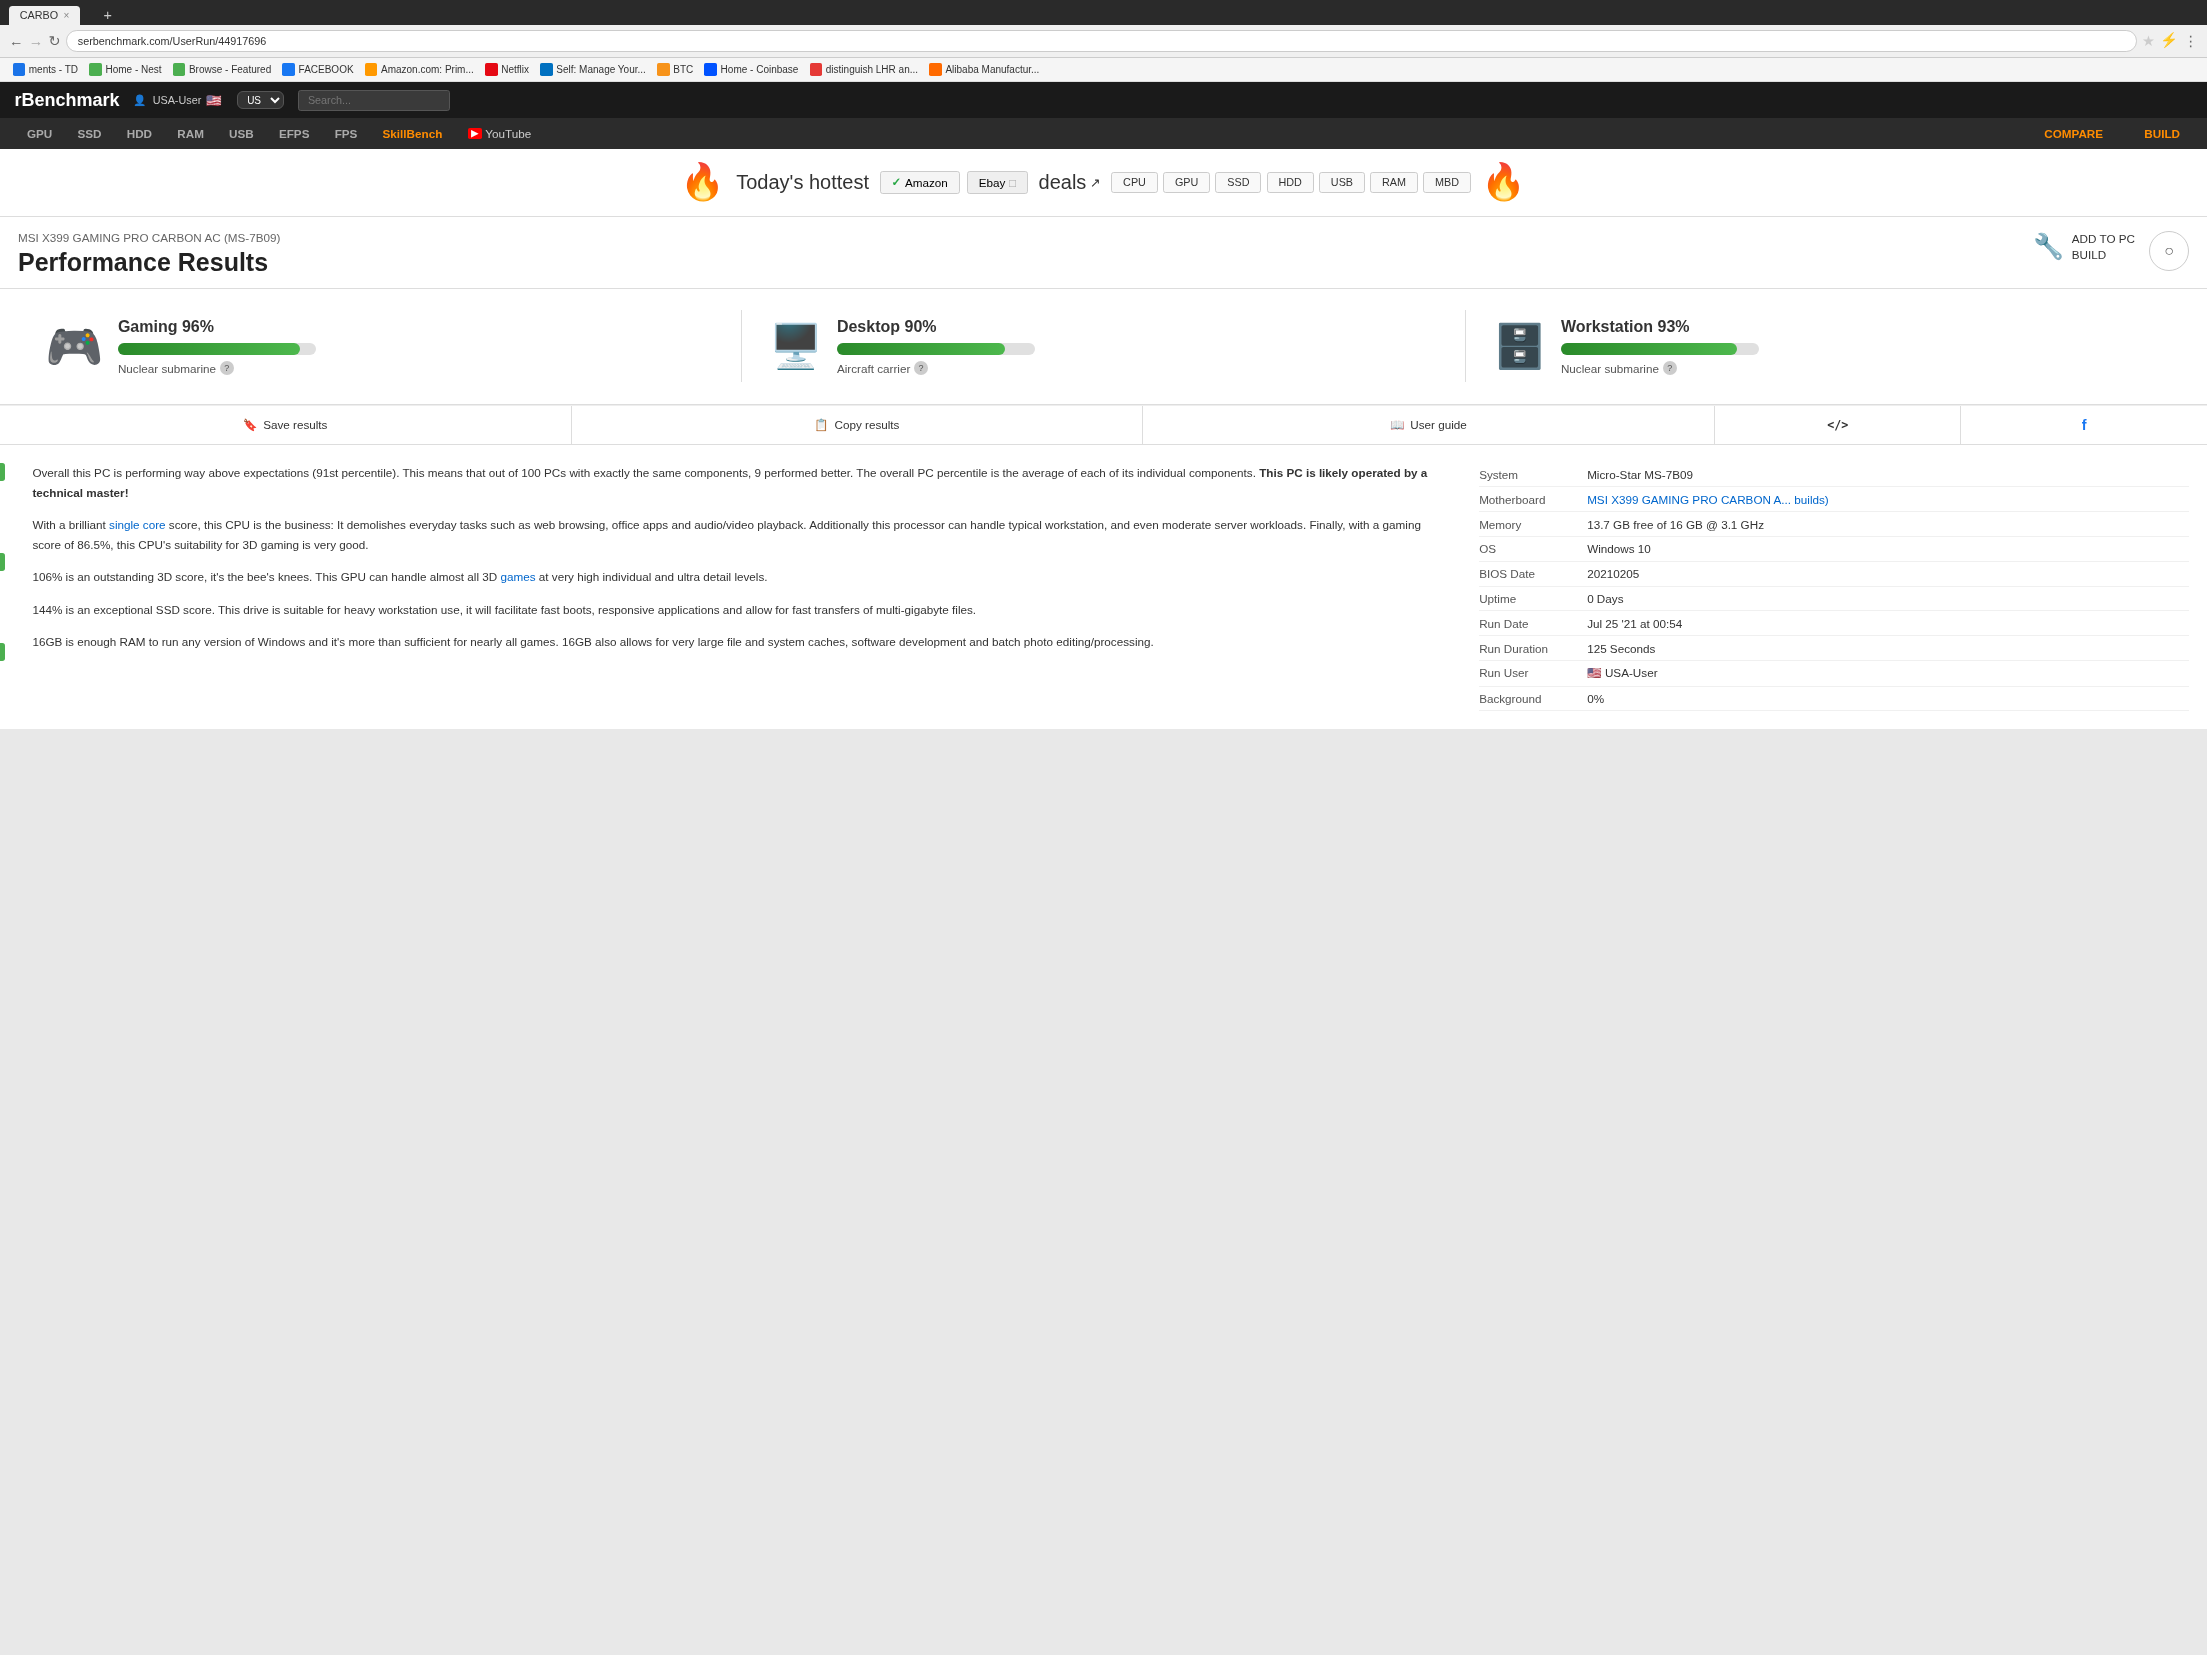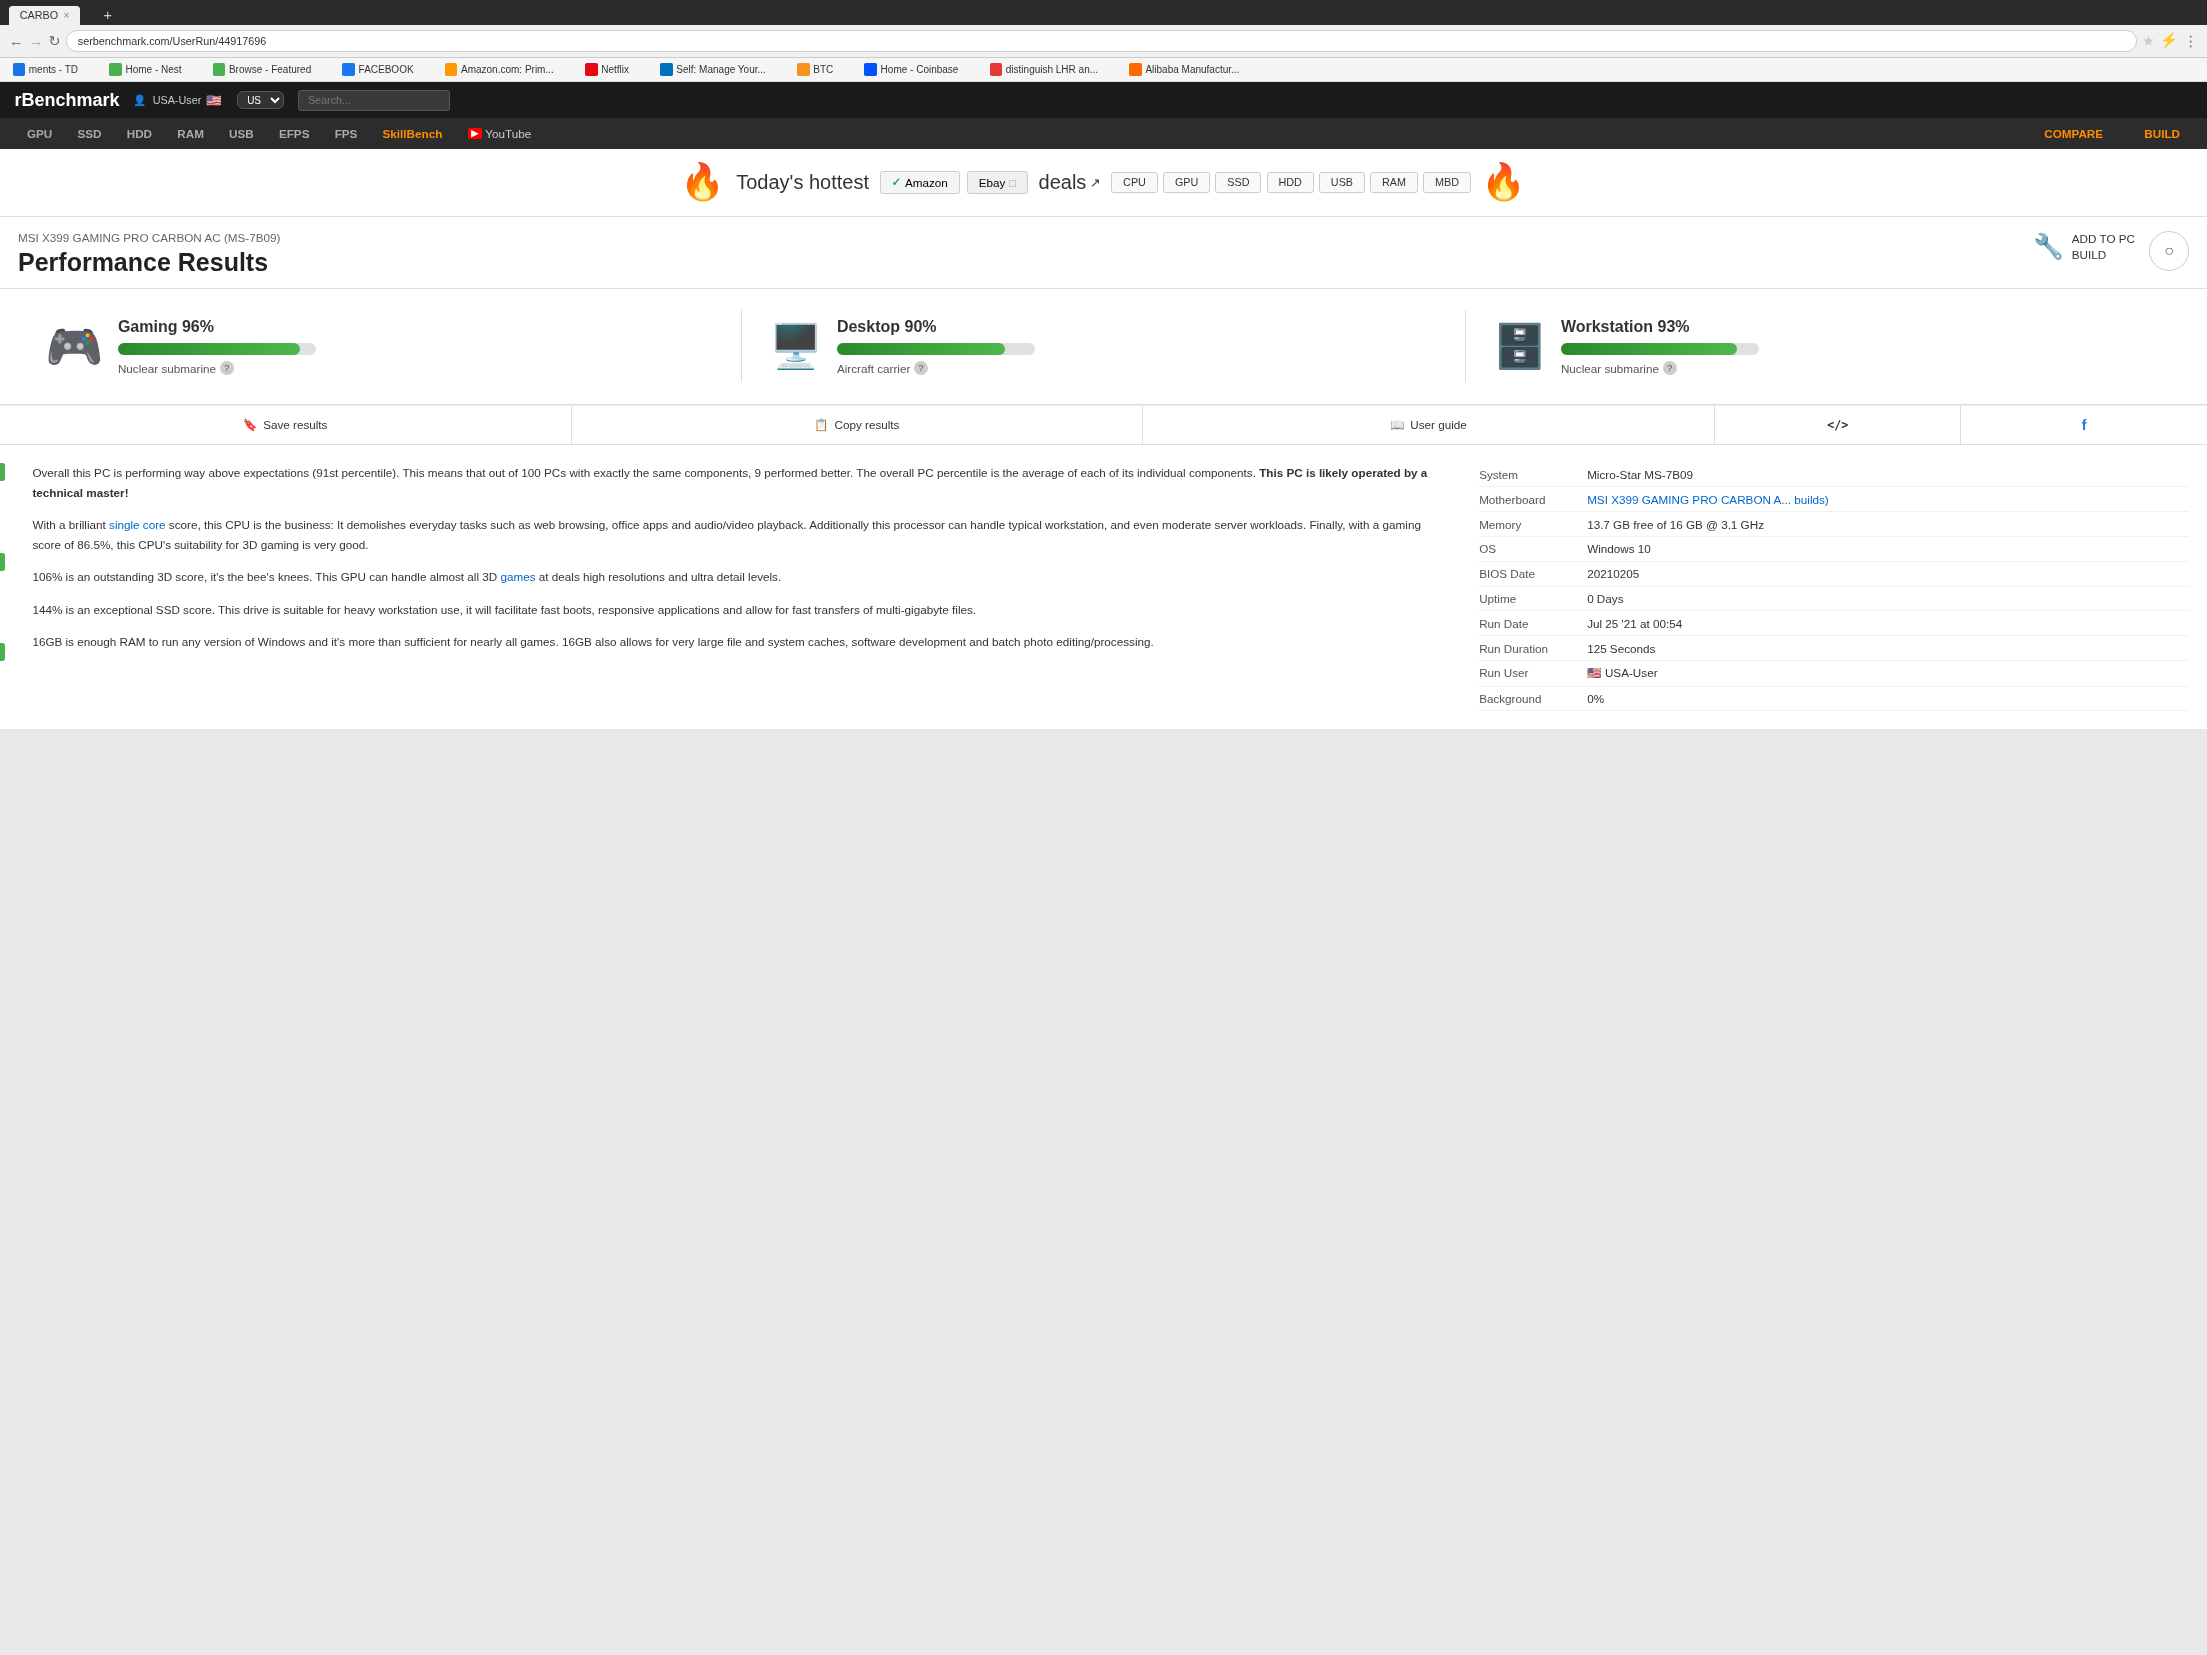--- a/index.html
+++ b/index.html
@@ -9,21 +9,21 @@
     .browser-chrome { background: #2a2a2a; padding: 5.4px 9px 0; }
     .browser-tab-bar { display: flex; align-items: center; gap: 16px; margin-bottom: 0; }
     .browser-tab { background: #3c3c3c; color: #ccc; padding: 3.6px 10.8px; border-radius: 3.6px 3.6px 0 0; font-size: 10.8px; display: flex; align-items: center; gap: 5.4px; }
     .browser-tab.active { background: #f0f0f0; color: #333; }
     .tab-close { cursor: pointer; font-size: 10px; color: #888; }
     .tab-new { color: #ccc; font-size: 14.4px; cursor: pointer; padding: 1.8px 7.2px; }
 
     .browser-toolbar { background: #f0f0f0; padding: 5.4px 9px; display: flex; align-items: center; gap: 5.4px; border-bottom: 0.9px solid #ccc; }
     .url-bar { flex: 1; background: white; border: 0.9px solid #ccc; border-radius: 10.8px; padding: 3.6px 10.8px; font-size: 10.8px; color: #333; }
 
-    .bookmarks-bar { background: #f5f5f5; padding: 3.6px 9px; display: flex; gap: 24px; align-items: center; border-bottom: 0.9px solid #ddd; overflow: hidden; }
+    .bookmarks-bar { background: #f5f5f5; padding: 3.6px 9px; display: flex; gap: 4px; align-items: center; border-bottom: 0.9px solid #ddd; overflow: hidden; }
     .bookmark-item { display: flex; align-items: center; gap: 3.6px; font-size: 10px; color: #333; cursor: pointer; white-space: nowrap; padding: 1.8px 3.6px; border-radius: 2.7px; }
     .bm-icon { width: 12.6px; height: 12.6px; border-radius: 1.8px; display: inline-block; }
 
     
     .site-header { background: #1a1a1a; padding: 7.2px 14.4px; display: flex; align-items: center; gap: 14.4px; }
     .site-logo { color: white; font-size: 18px; font-weight: bold; }
     .user-badge { display: flex; align-items: center; gap: 5.4px; color: #ccc; font-size: 10.8px; }
     .user-flag { font-size: 12.6px; }
     .region-select { background: #333; color: white; border: 0.9px solid #555; padding: 1.8px 5.4px; font-size: 10px; border-radius: 6px; }
     .header-search { flex: 1; }
@@ -310,21 +310,21 @@
 
     <div class="description-col" style="flex:2;padding-left:14.4px;padding-right:27px;line-height:1.7;color:#333;font-size:11.7px;">
       <p>
         <span>Overall this PC is performing way above expectations (91st percentile). This means that out of 100 PCs with exactly the same components, 9 performed better. The overall PC percentile is the average of each of its individual components.</span>
         <strong>This PC is likely operated by a technical master!</strong>
       </p>
       <p>
         <span>With a brilliant </span><a class="link-text">single core</a><span> score, this CPU is the business: It demolishes everyday tasks such as web browsing, office apps and audio/video playback. Additionally this processor can handle typical workstation, and even moderate server workloads. Finally, with a gaming score of 86.5%, this CPU's suitability for 3D gaming is very good.</span>
       </p>
       <p>
-        <span>106% is an outstanding 3D score, it's the bee's knees. This GPU can handle almost all 3D </span><a class="link-text">games</a><span> at deals high resolutions and ultra detail levels.</span>
+        <span>106% is an outstanding 3D score, it's the bee's knees. This GPU can handle almost all 3D </span><a class="link-text">games</a><span> at very high individual and ultra detail levels.</span>
       </p>
       <p>144% is an exceptional SSD score. This drive is suitable for heavy workstation use, it will facilitate fast boots, responsive applications and allow for fast transfers of multi-gigabyte files.</p>
       <p>16GB is enough RAM to run any version of Windows and it's more than sufficient for nearly all games. 16GB also allows for very large file and system caches, software development and batch photo editing/processing.</p>
     </div>
 
     <div class="specs-col" style="flex:1;min-width:270px;">
       <div class="spec-row">
         <span class="spec-label">System</span>
         <span class="spec-value">Micro-Star MS-7B09</span>
       </div>

